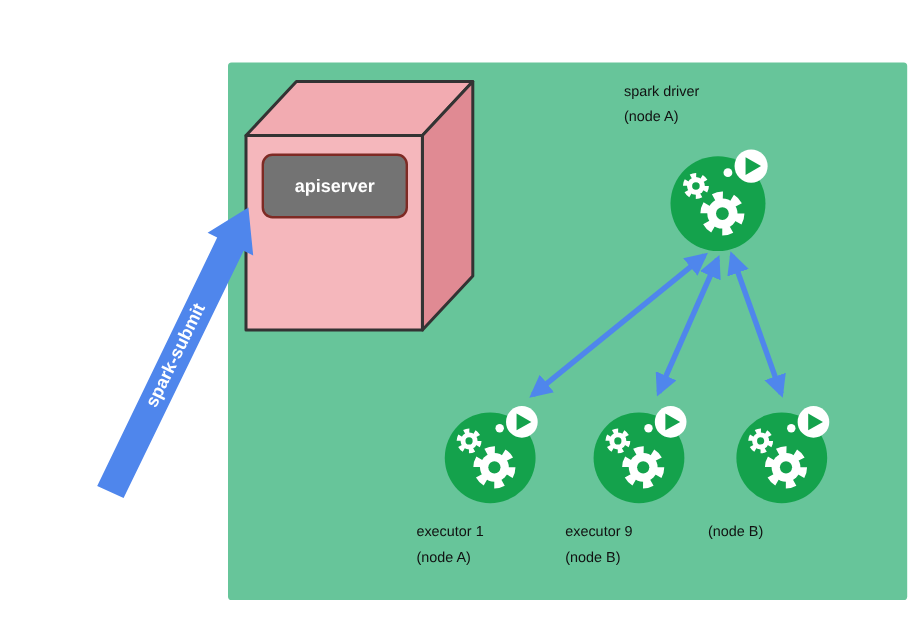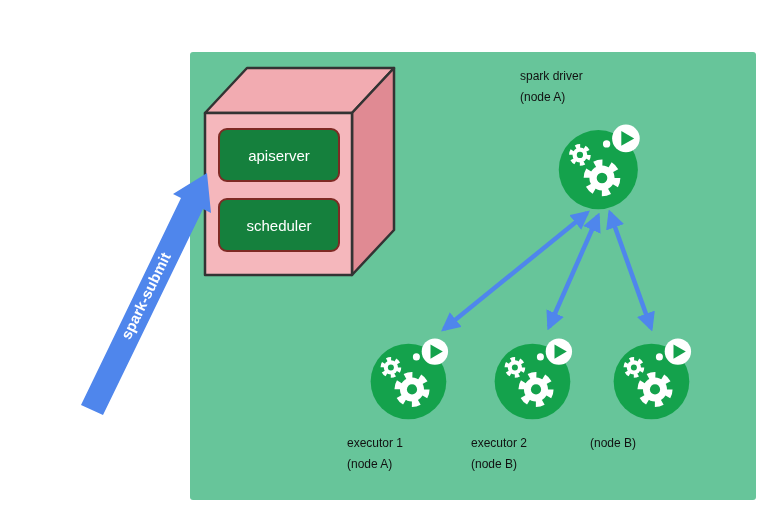--- a/index.html
+++ b/index.html
@@ -13,22 +13,22 @@
   .cluster-label {
     position:absolute; left:506px; top:8px; width:226px; height:32px;
     background:#a79e9e; color:#ffffff; font-weight:bold; font-size:15px;
     display:flex; align-items:center; justify-content:center; letter-spacing:0.2px;
   }
 
   svg.scene { position:absolute; left:0; top:0; }
 
   .cp-btn {
     position:absolute; width:122px; height:54px; box-sizing:border-box;
-    background:#15803d; border:2px solid #7e2a24; border-radius:9px;
-    color:#ffffff; font-weight:normal; font-size:15px;
+    background:#737373; border:2px solid #7e2a24; border-radius:9px;
+    color:#ffffff; font-weight:bold; font-size:15px;
     display:flex; align-items:center; justify-content:center;
   }
   .cp-btn.apiserver { left:218px; top:128px; }
   .cp-btn.scheduler { left:218px; top:198px; }
 
   svg.pod { position:absolute; }
   .pod-driver    { left:556px; top:120px; }
   .pod-exec-1    { left:368px; top:334px; }
   .pod-exec-2    { left:492px; top:334px; }
   .pod-exec-3    { left:611px; top:334px; }
@@ -90,21 +90,20 @@
     <line x1="587" y1="213" x2="444" y2="329" stroke="#4f86ec" stroke-width="4.5" marker-start="url(#ah)" marker-end="url(#ah)"></line>
     <line x1="598" y1="216" x2="549" y2="327" stroke="#4f86ec" stroke-width="4.5" marker-start="url(#ah)" marker-end="url(#ah)"></line>
     <line x1="610" y1="213" x2="651" y2="328" stroke="#4f86ec" stroke-width="4.5" marker-start="url(#ah)" marker-end="url(#ah)"></line>
 
     <polygon points="207,173 211,213 203,209 103,415 81,405 181,198 173,194" fill="#4f86ec"></polygon>
     <text transform="translate(146,296) rotate(-64)" dy="5" fill="#ffffff" font-size="15" font-weight="bold" text-anchor="middle" font-family="Liberation Sans, sans-serif">spark-submit</text>
   </svg>
 
 
   <div class="cp-btn apiserver">apiserver</div>
-  <div class="cp-btn scheduler">scheduler</div>
 
   <svg class="pod pod-driver" width="92" height="92" viewBox="0 0 100 100">
     <use href="#pod-icon"></use>
   </svg>
   <div class="lbl lbl-driver">
     <div>spark driver</div>
     <div>(node A)</div>
   </div>
 
   <svg class="pod pod-exec-1" width="88" height="88" viewBox="0 0 100 100">
@@ -115,21 +114,21 @@
   </svg>
   <svg class="pod pod-exec-3" width="88" height="88" viewBox="0 0 100 100">
     <use href="#pod-icon"></use>
   </svg>
 
   <div class="lbl lbl-exec-1">
     <div>executor 1</div>
     <div>(node A)</div>
   </div>
   <div class="lbl lbl-exec-2">
-    <div>executor 2</div>
+    <div>executor 9</div>
     <div>(node B)</div>
   </div>
   <div class="lbl lbl-exec-3">
     <div>(node B)</div>
   </div>
 
 
 </div>
 
 </body></html>

